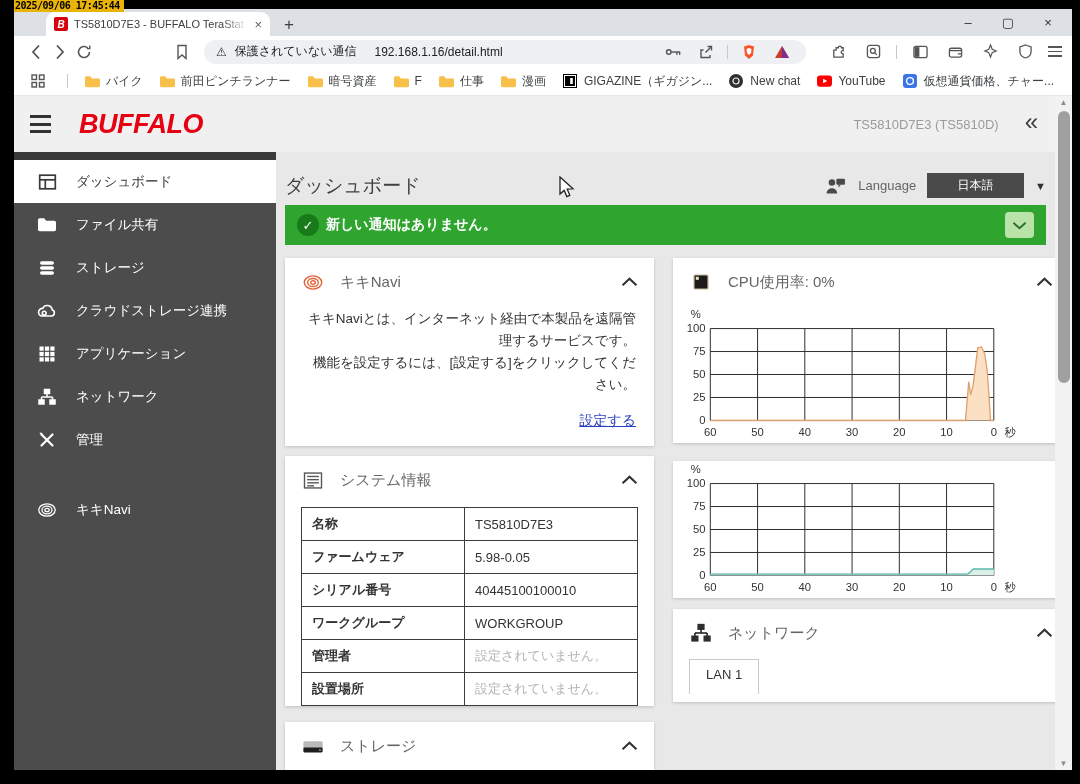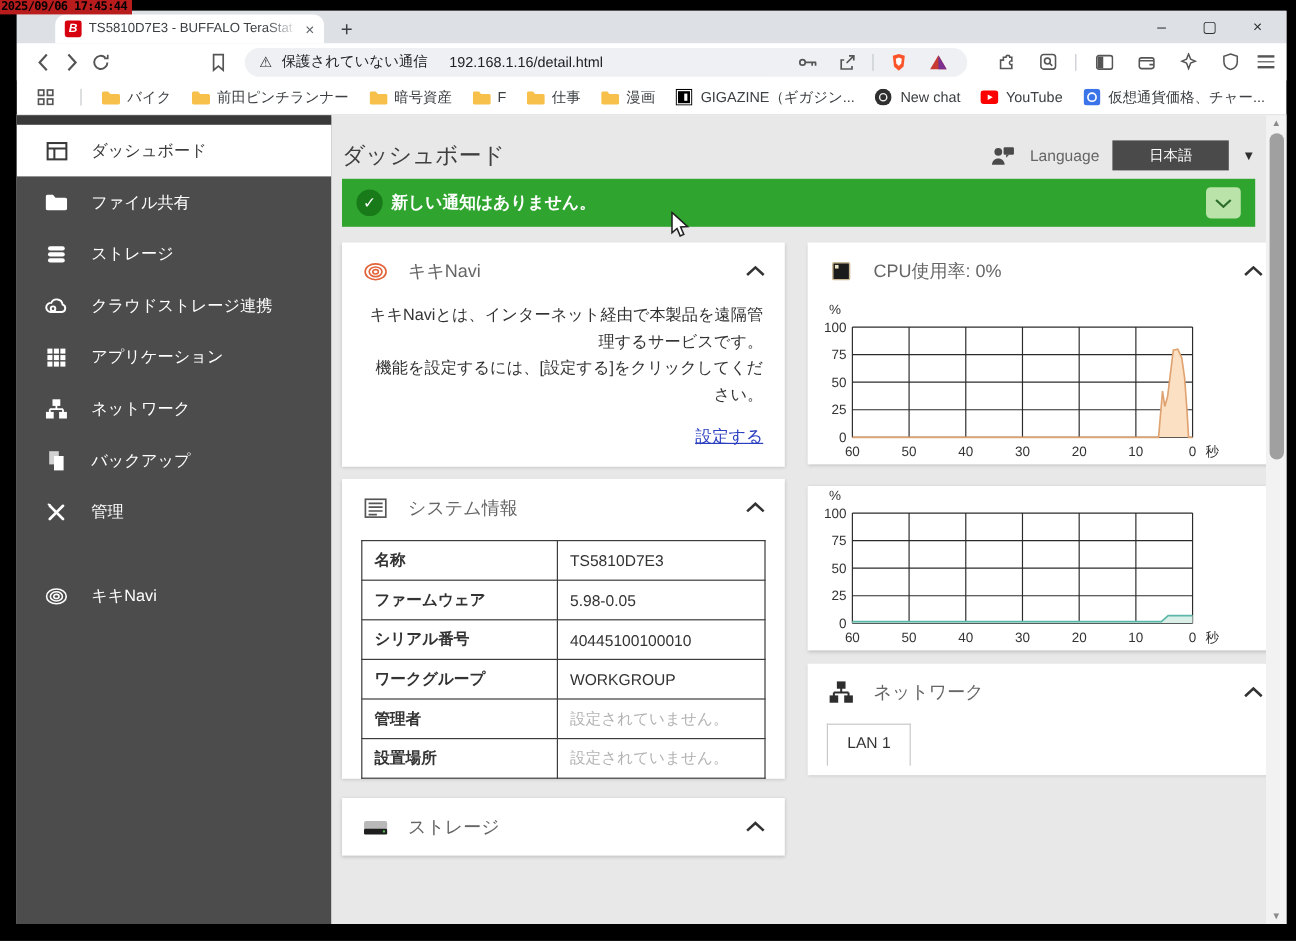--- a/index.html
+++ b/index.html
@@ -1,18 +1,18 @@
 <!DOCTYPE html>
 <html><head>
 <meta charset="utf-8">
 <style>
   html,body{margin:0;padding:0;}
   body{background:#000;font-family:"Liberation Sans","DejaVu Sans",sans-serif;}
   .stage{position:relative;width:1080px;height:784px;background:#000;overflow:hidden;}
-  .ts-overlay{position:absolute;top:0;left:0;z-index:50;background:#b91c1c;color:#000;
+  .ts-overlay{position:absolute;top:0;left:14px;z-index:50;background:#eab308;color:#000;
     font:bold 10px "DejaVu Sans Mono",monospace;padding:0 4px 1px 1px;letter-spacing:-.5px;}
   
   .browser{position:absolute;left:14px;top:9px;width:1058px;height:761px;background:#fff;
     display:flex;flex-direction:column;}
   .tabstrip{height:27px;background:#dde1e6;display:flex;align-items:flex-end;position:relative;flex:none;}
   .tab{margin-left:32px;width:208px;height:24px;background:#fff;border-radius:9px 9px 0 0;
     display:flex;align-items:center;padding:0 8px;gap:6px;}
   .favicon{width:14px;height:14px;flex:none;background:#d6000f;color:#fff;font-weight:bold;font-style:italic;
     font-size:10px;display:flex;align-items:center;justify-content:center;border-radius:2px;}
   .tab-title{flex:1;font-size:11px;color:#3c4043;white-space:nowrap;overflow:hidden;
@@ -309,20 +309,30 @@
             <svg width="14" height="14" viewBox="0 0 14 14">
               <rect width="14" height="14" rx="3" fill="#3b74e8"></rect>
               <circle cx="7" cy="7" r="3.4" fill="none" stroke="#fff" stroke-width="1.4"></circle>
             </svg>
           </span>
           <span>仮想通貨価格、チャー...</span>
         </span>
       </div>
 
     <div class="content">
+      <div class="appheader">
+        <span class="burger-l">
+            <i></i>
+            <i></i>
+            <i></i>
+          </span>
+        <span class="brand">BUFFALO</span>
+        <span class="device">TS5810D7E3 (TS5810D)</span>
+        <span class="collapse">«</span>
+      </div>
       <div class="body-row">
         <div class="sidebar">
           <div class="side-strip"></div>
 
         <div class="side-item active">
               <span class="s-icon">
                 <svg width="19" height="18" viewBox="0 0 18 18" fill="none" stroke="currentColor" stroke-width="1.7">
                   <rect x="1.2" y="2.2" width="15.6" height="13.6"></rect>
                   <line x1="1.2" y1="6.8" x2="16.8" y2="6.8"></line>
                   <line x1="6.8" y1="6.8" x2="6.8" y2="15.8"></line>
@@ -379,29 +389,20 @@
                   <rect x="6.5" y="1.5" width="5" height="4"></rect>
                   <line x1="9" y1="5.5" x2="9" y2="9"></line>
                   <line x1="3.5" y1="9" x2="14.5" y2="9" fill="none"></line>
                   <line x1="3.5" y1="9" x2="3.5" y2="12"></line>
                   <line x1="14.5" y1="9" x2="14.5" y2="12"></line>
                   <rect x="1" y="12" width="5" height="4"></rect>
                   <rect x="12" y="12" width="5" height="4"></rect>
                 </svg>
               </span>
               <span>ネットワーク</span>
-            </div>
-            <div class="side-item">
-              <span class="s-icon">
-                <svg width="16" height="18" viewBox="0 0 16 18" fill="currentColor">
-                  <rect x="2" y="1" width="8" height="11" opacity=".75"></rect>
-                  <rect x="6" y="5" width="8" height="12"></rect>
-                </svg>
-              </span>
-              <span>バックアップ</span>
             </div>
             <div class="side-item">
               <span class="s-icon">
                 <svg width="18" height="18" viewBox="0 0 18 18" stroke="currentColor" stroke-width="2.2" stroke-linecap="round">
                   <line x1="3.5" y1="3.5" x2="14.5" y2="14.5"></line>
                   <line x1="14.5" y1="3.5" x2="3.5" y2="14.5"></line>
                   <path d="M2.2 2.2l1.6.4.4 1.6" fill="none" stroke-width="1.2"></path>
                 </svg>
               </span>
               <span>管理</span>

